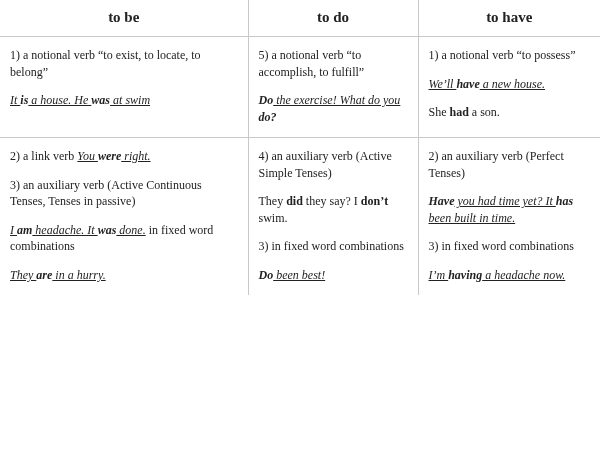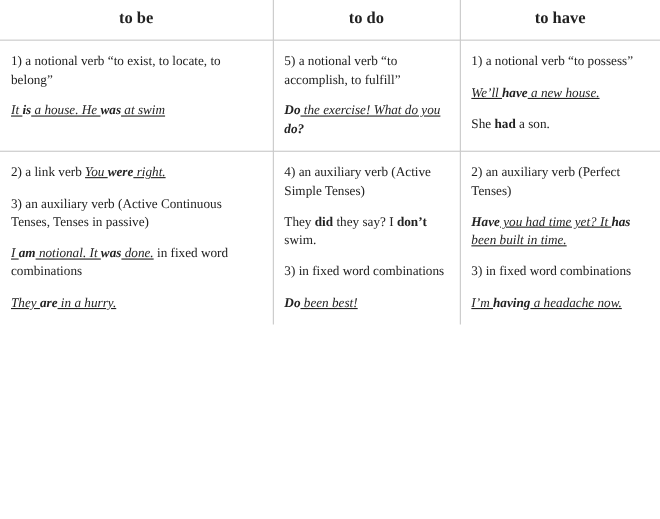--- a/index.html
+++ b/index.html
@@ -101,21 +101,21 @@
         <td>
           <p class="cell-line"><span>1) a notional verb “to possess”</span></p>
           <p class="cell-line"><i>We’ll </i><span class="bi">have</span><i> a new house.</i></p>
           <p class="cell-line"><span>She </span><b>had</b><span> a son.</span></p>
         </td>
       </tr>
       <tr>
         <td>
           <p class="cell-line"><span>2) a link verb </span><i>You </i><span class="bi">were</span><i> right.</i></p>
           <p class="cell-line"><span>3) an auxiliary verb (Active Continuous Tenses, Tenses in passive)</span></p>
-          <p class="cell-line"><i>I </i><span class="bi">am</span><i> notional. It </i><span class="bi">was</span><i> done.</i><span> in fixed word combinations</span></p>
+          <p class="cell-line"><i>I </i><span class="bi">am</span><i> headache. It </i><span class="bi">was</span><i> done.</i><span> in fixed word combinations</span></p>
           <p class="cell-line"><i>They </i><span class="bi">are</span><i> in a hurry.</i></p>
         </td>
         <td>
           <p class="cell-line"><span>4) an auxiliary verb (Active Simple Tenses)</span></p>
           <p class="cell-line"><span>They </span><b>did</b><span> they say? I </span><b>don’t</b><span> swim.</span></p>
           <p class="cell-line"><span>3) in fixed word combinations</span></p>
           <p class="cell-line"><span class="bi">Do</span><i> been best!</i></p>
         </td>
         <td>
           <p class="cell-line"><span>2) an auxiliary verb (Perfect Tenses)</span></p>

